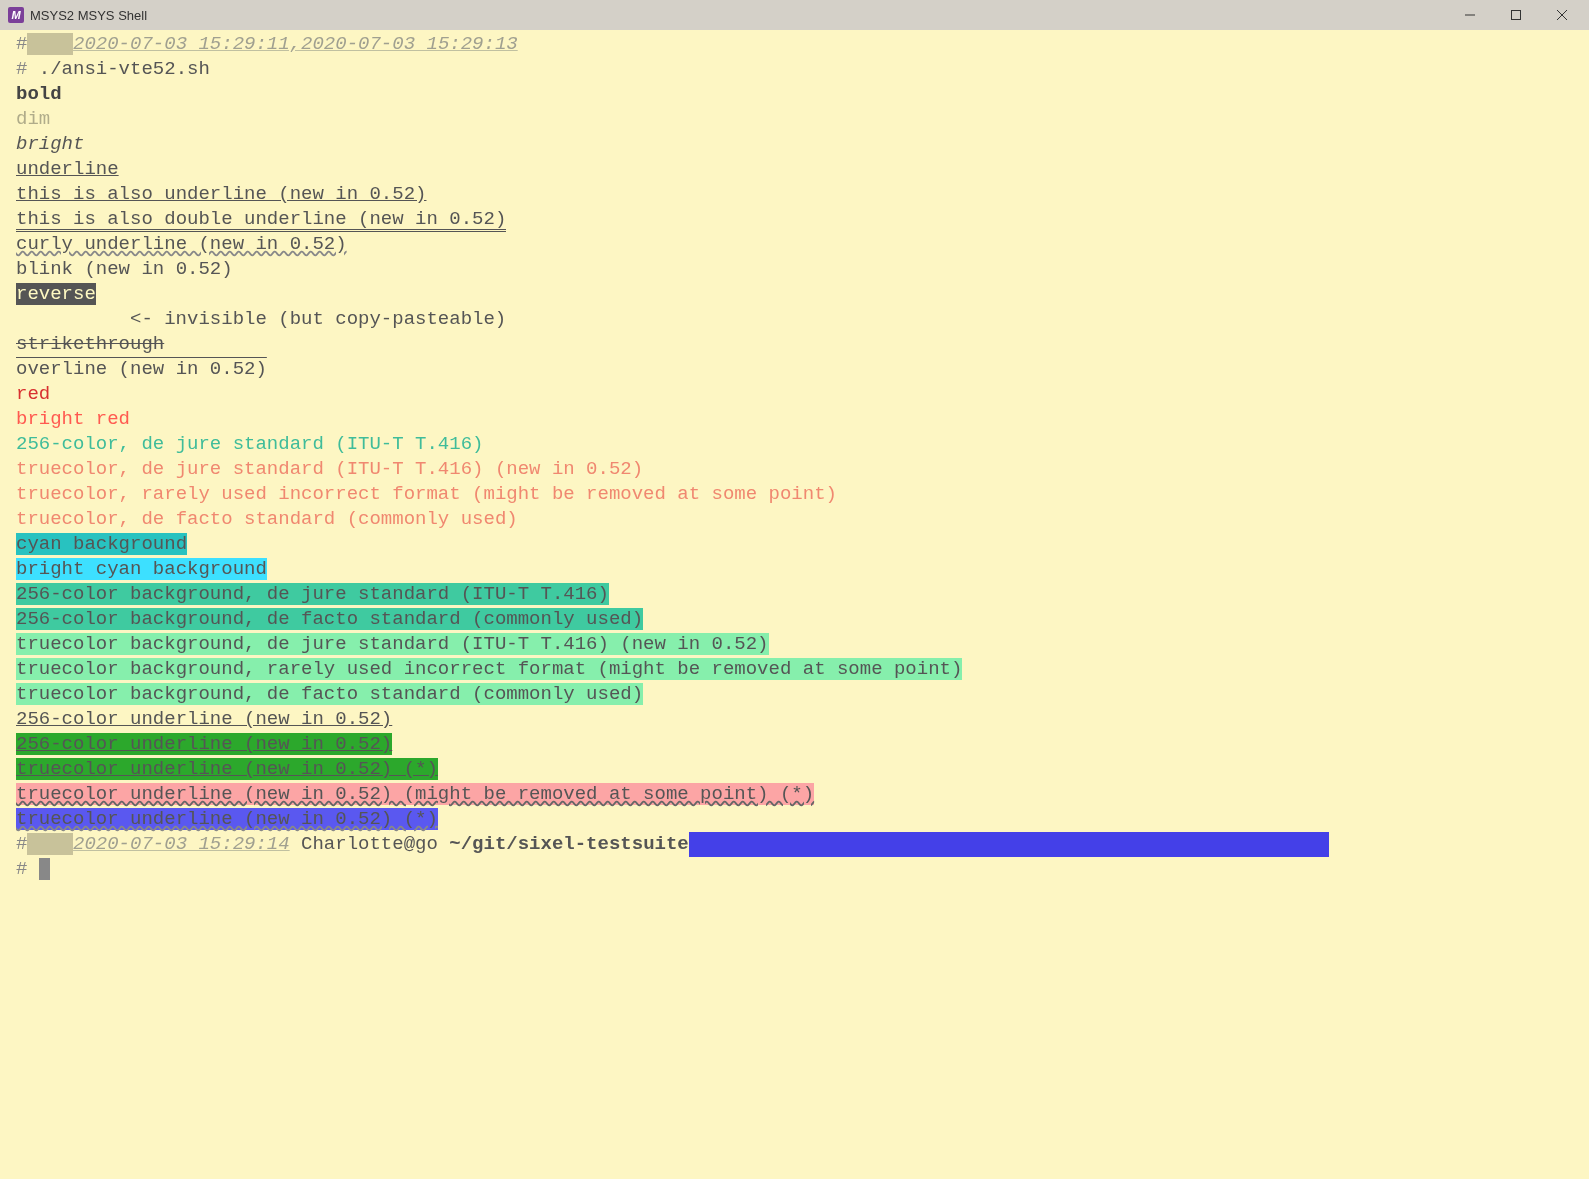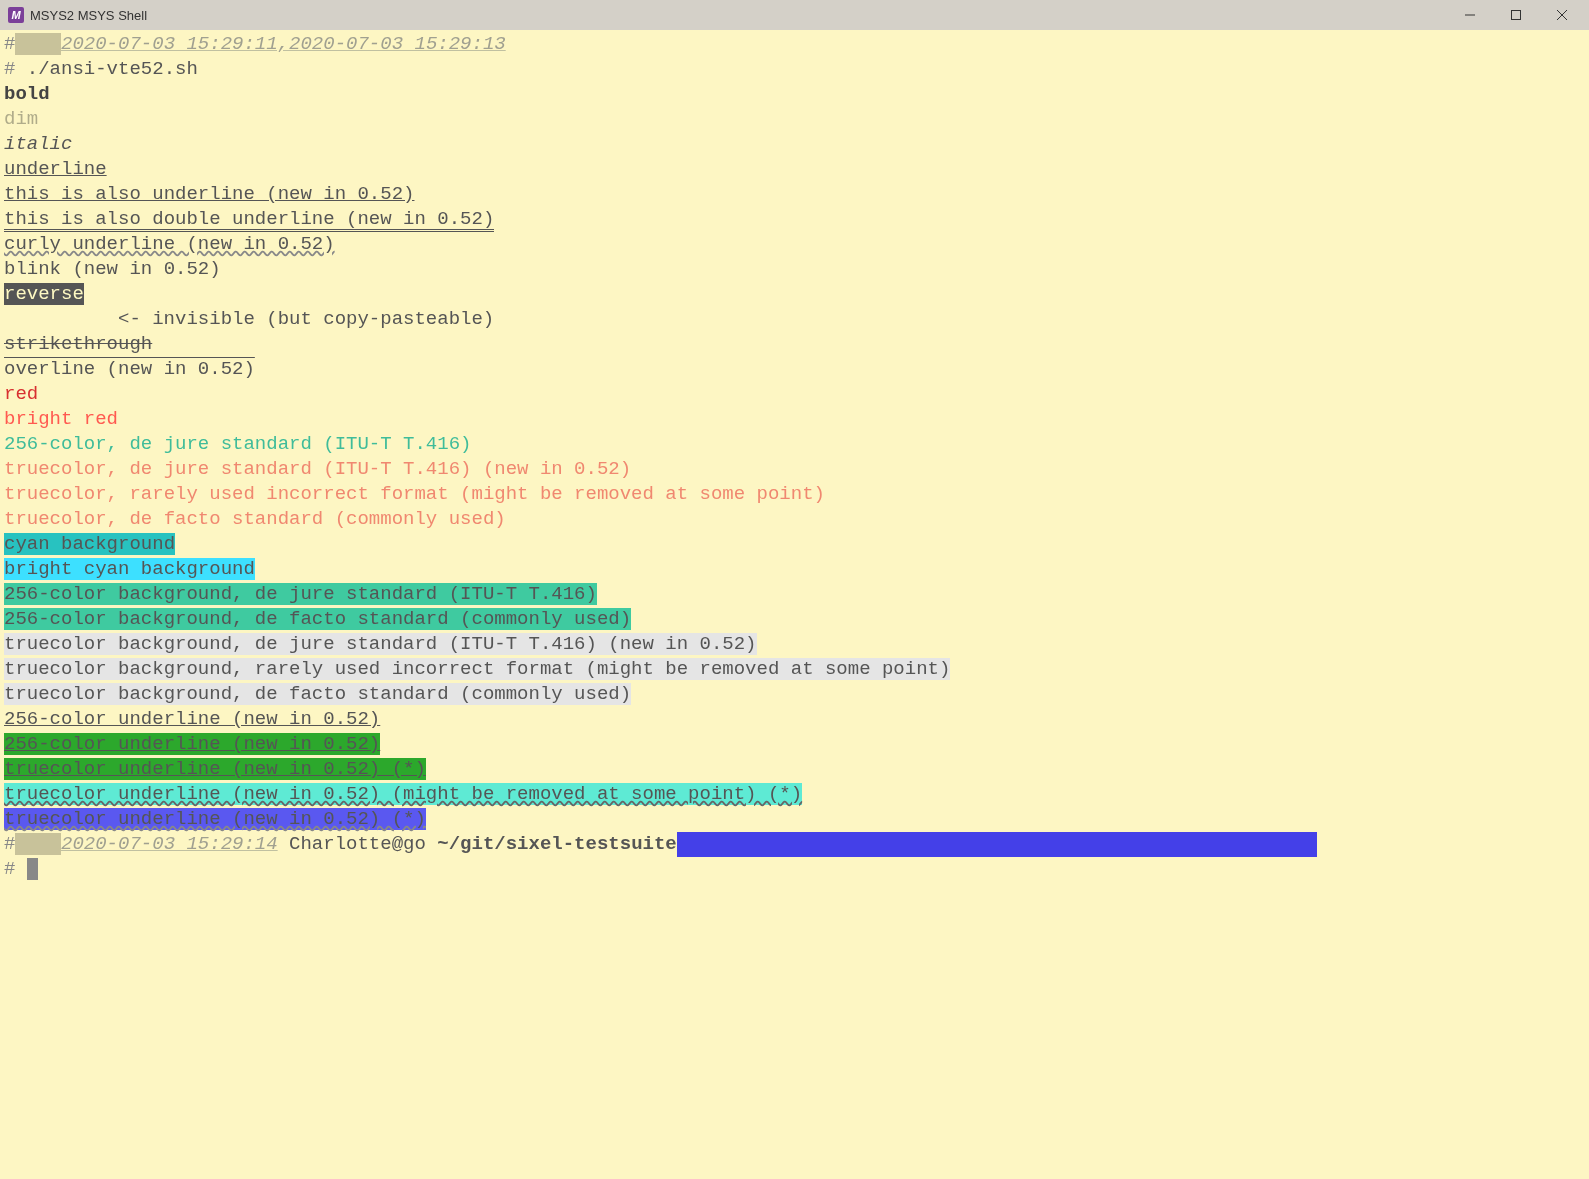--- a/index.html
+++ b/index.html
@@ -53,21 +53,21 @@
       width: 46px;
       height: 30px;
       display: flex;
       align-items: center;
       justify-content: center;
       color: #333;
     }
     .terminal {
       background: #fdf6c3;
       color: #555;
-      padding: 2px 4px;
+      padding: 2px 16px;
       line-height: 25px;
       height: calc(100% - 30px);
       overflow: hidden;
     }
     .line { white-space: pre; }
     .prompt-hash { color: #888; }
     .prompt-time { color: #a0a090; font-style: italic; text-decoration: underline; text-decoration-color: #c0c0a0; }
     .prompt-time-block { background: #c8c29a; }
     .bold { font-weight: bold; color: #444; margin-top: 34px; }
     .dim { color: #b0ac8a; }
@@ -78,23 +78,23 @@
     .reverse { background: #555; color: #fef9c3; }
     .strikethrough { text-decoration: line-through; }
     .overline { text-decoration: overline; }
     .red { color: #d83030; }
     .bright-red { color: #ff5a50; }
     .teal { color: #3fbc9a; }
     .salmon { color: #f08870; }
     .cyan-bg { background: #28c2c0; color: #555; }
     .bright-cyan-bg { background: #3de0ff; color: #555; }
     .teal-bg { background: #3fcaa0; color: #555; }
-    .salmon-bg { background: #e5e5e5; color: #555; }
+    .salmon-bg { background: #86efac; color: #555; }
     .green-bg-underline { background: #2ca82c; color: #555; text-decoration: underline; }
-    .green-bg-curly { background: #5eead4; color: #555; text-decoration: underline wavy; text-decoration-color: #666; }
+    .green-bg-curly { background: #fca5a5; color: #555; text-decoration: underline wavy; text-decoration-color: #666; }
     .blue-bg-curly { background: #5a58f0; color: #555; text-decoration: underline wavy; text-decoration-color: #888; }
     .user-host { color: #555; }
     .path-bold { color: #555; font-weight: bold; }
     .cursor-bar { background: #4440e8; display: inline-block; }
     .cursor-small { background: #888; color: #888; }
     .invisible-pad { display: inline-block; width: 9ch; }
     svg { display: block; }
   </style>
 </head>
 <body>
@@ -123,21 +123,21 @@
           </svg>
       </div>
     </div>
   </div>
 
   <div class="terminal">
     <div class="line"><span class="prompt-hash">#</span><span class="prompt-time-block">    </span><span class="prompt-time">2020-07-03 15:29:11,2020-07-03 15:29:13</span></div>
     <div class="line"><span class="prompt-hash">#</span><span> ./ansi-vte52.sh</span></div>
     <div class="line"><span class="bold">bold</span></div>
     <div class="line"><span class="dim">dim</span></div>
-    <div class="line"><span class="italic">italic</span></div>
+    <div class="line"><span class="italic">bright</span></div>
     <div class="line"><span class="underline">underline</span></div>
     <div class="line"><span class="underline">this is also underline (new in 0.52)</span></div>
     <div class="line"><span class="double-underline">this is also double underline (new in 0.52)</span></div>
     <div class="line"><span class="curly-underline">curly underline (new in 0.52)</span></div>
     <div class="line"><span>blink (new in 0.52)</span></div>
     <div class="line"><span class="reverse">reverse</span></div>
     <div class="line"><span class="invisible-pad"></span><span> &lt;- invisible (but copy-pasteable)</span></div>
     <div class="line"><span class="strikethrough">strikethrough</span></div>
     <div class="line"><span class="overline">overline (new in 0.52)</span></div>
     <div class="line"><span class="red">red</span></div>

